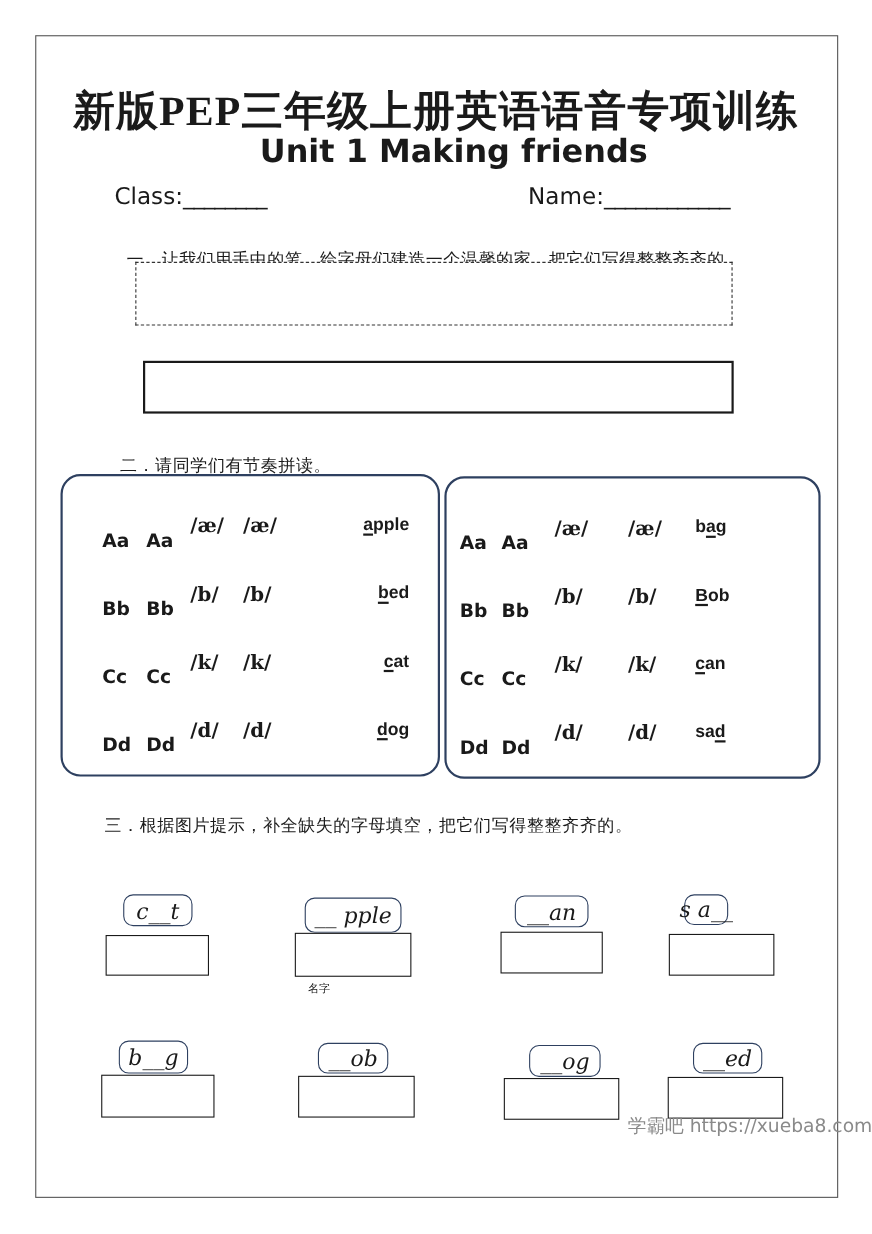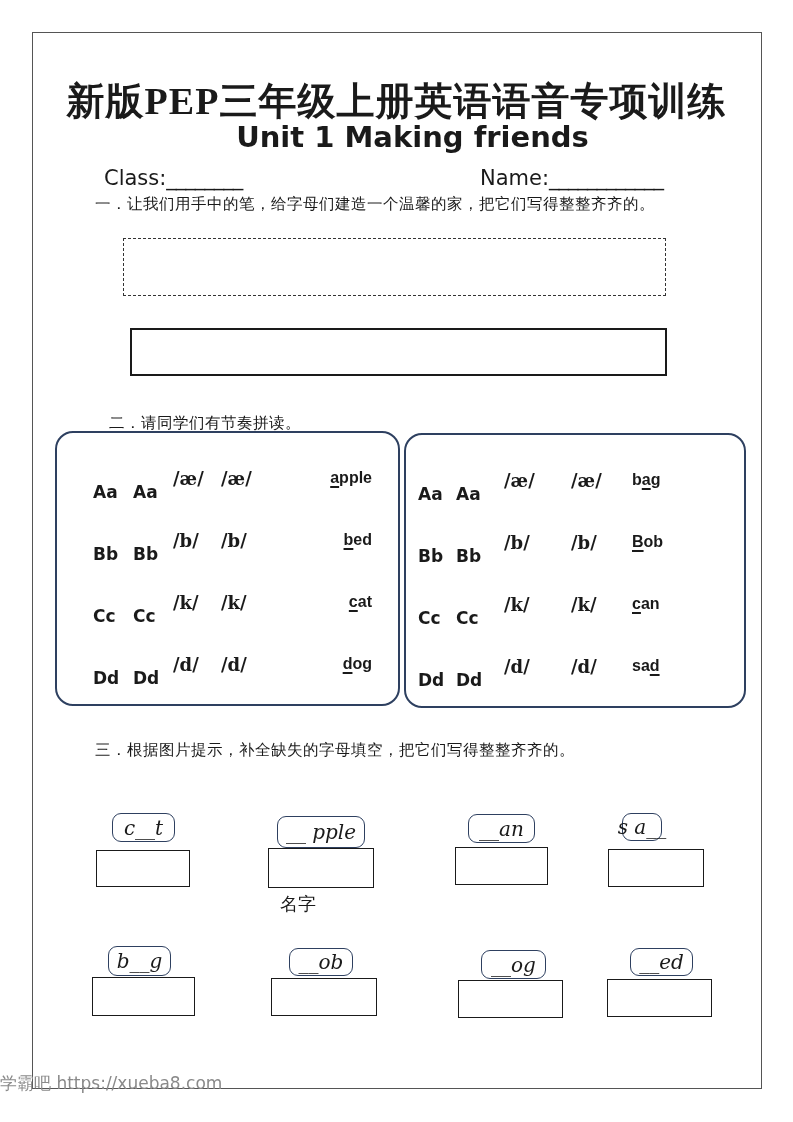--- a/index.html
+++ b/index.html
@@ -36,21 +36,21 @@
   .idline .blank { letter-spacing: -1px; }
   .class-line { left: 104px; }
   .name-line  { left: 480px; text-align: right; }
 
   .sec-heading {
     position: absolute; left: 95px;
     font-family: "Liberation Serif", serif;
     font-size: 15.5px; font-weight: 500;
     letter-spacing: 0.5px;
   }
-  .sec1-heading { top: 194px; }
+  .sec1-heading { top: 226px; margin-left: 20px; }
   .sec2-heading { top: 413px; margin-left: 14px; }
   .sec3-heading { top: 740px; }
 
   .dashed-box {
     position: absolute; left: 123px; top: 238px;
     width: 543px; height: 58px;
     border: 1.5px dashed #333333; background: #ffffff;
   }
   .solid-box {
     position: absolute; left: 130px; top: 328px;
@@ -96,26 +96,26 @@
     display: flex; align-items: center; justify-content: center;
     font-family: "DejaVu Serif", serif; font-style: italic;
     font-size: 20px; white-space: pre;
   }
   .fill-rect {
     position: absolute;
     border: 1.7px solid #1a1a1a; background: #ffffff;
   }
   .fill-caption {
     position: absolute;
-    font-family: "Liberation Serif", serif; font-size: 18px;
+    font-family: "Liberation Serif", serif; font-size: 10px;
   }
 
   .footer {
-    position: absolute; left: 0; top: 1072px; width: 793px;
-    text-align: left;
+    position: absolute; left: 0; top: 1012px; width: 793px;
+    text-align: right;
     font-family: "DejaVu Sans", sans-serif;
     font-size: 17px; color: #8a8a8a;
   }
 </style>
 </head>
 <body>
 
 <div class="page">
   <div class="frame"></div>
 

